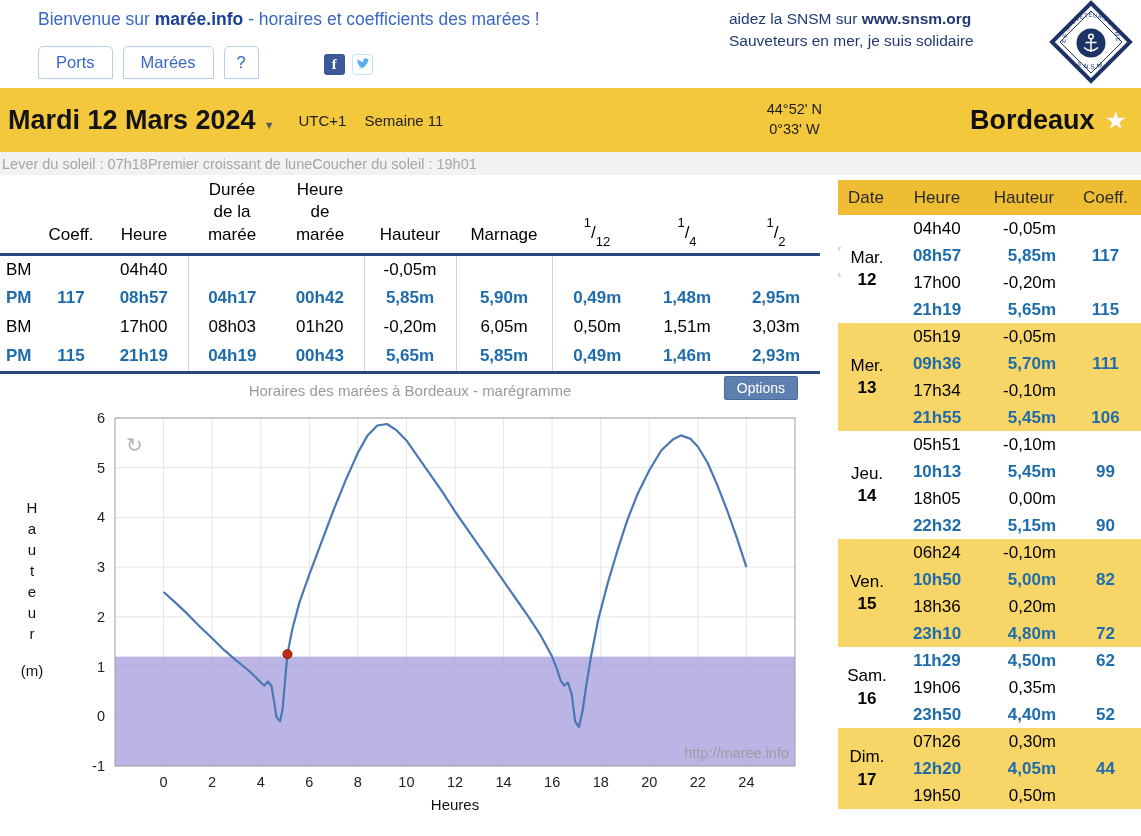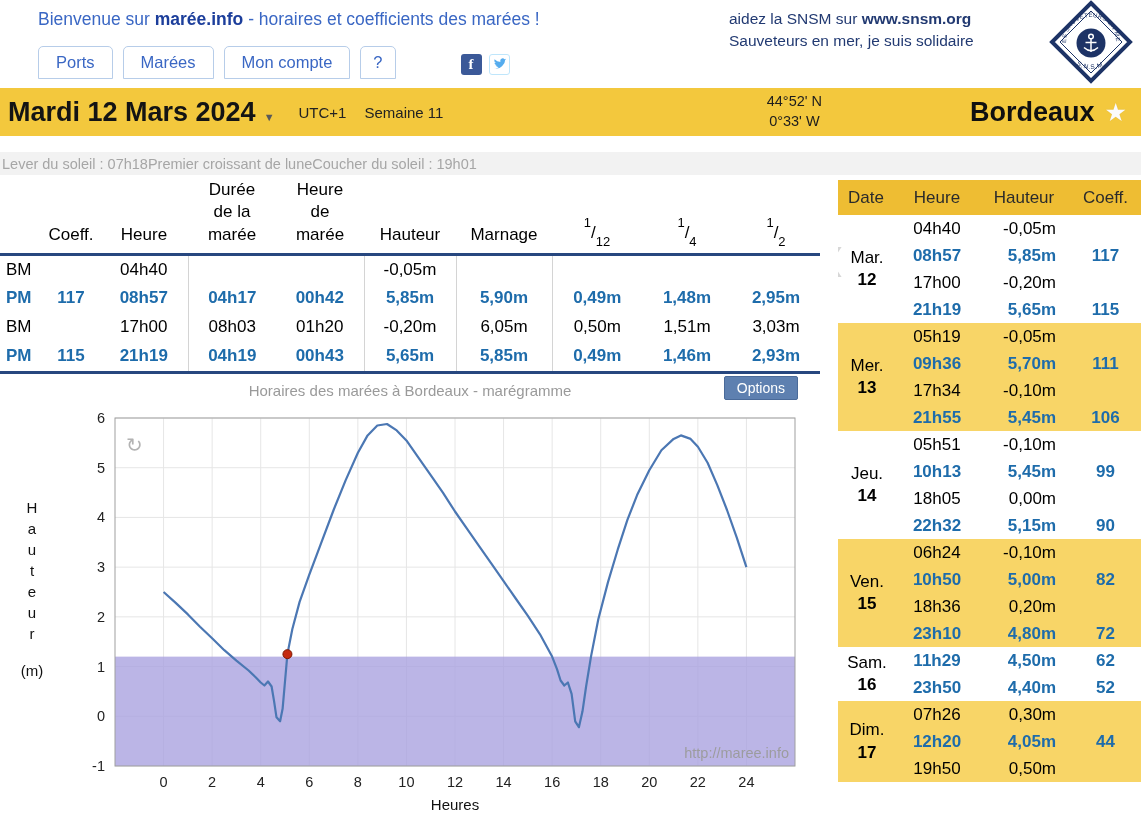--- a/index.html
+++ b/index.html
@@ -17,21 +17,21 @@
 
   
   .tabs { position:absolute; left:38px; top:46px; display:flex; gap:10px; align-items:flex-end; }
   .tab { display:inline-block; border:1px solid #b7cde9; border-radius:5px 5px 0 0; padding:6px 17px; color:#3a67c4; font-size:16.5px; background:#fff; cursor:pointer; }
   .tab.help { padding:6px 12px; }
   .social { display:flex; gap:7px; margin-left:55px; align-items:center; padding-bottom:4px; }
   .fb { display:block; width:21px; height:21px; background:#3b5998; color:#fff; font-weight:bold; font-family:"Liberation Serif", serif; text-align:center; line-height:21px; border-radius:3px; font-size:15px; cursor:pointer; }
   .tw { display:flex; width:21px; height:21px; border-radius:3px; background:#fff; border:1px solid #bfe6fb; align-items:center; justify-content:center; cursor:pointer; }
 
   
-  .banner { position:absolute; left:0; top:88px; width:1141px; height:48px; background:#f3c83d; display:flex; align-items:center; }
+  .banner { position:absolute; left:0; top:88px; width:1141px; height:64px; background:#f3c83d; display:flex; align-items:center; }
   .banner .date { font-size:27px; font-weight:bold; color:#141414; margin-left:8px; cursor:pointer; }
   .banner .caret { font-size:11px; color:#5a5a5a; margin:10px 0 0 8px; cursor:pointer; }
   .banner .utc { font-size:15px; color:#222; margin-left:24px; }
   .banner .week { font-size:15px; color:#222; margin-left:18px; }
   .banner .coords { margin-left:auto; text-align:center; font-size:14.5px; color:#1d1d1d; line-height:1.35; }
   .banner .port { font-size:27px; font-weight:bold; color:#101010; margin-left:148px; }
   .banner .star { color:#fbfbfb; font-size:25px; margin:0 14px 0 10px; cursor:pointer; text-shadow:0 0 1px #d8b12f; }
 
   
   .sun-strip { position:absolute; left:0; top:152px; width:1141px; height:23px; background:#f2f2f2; }
@@ -118,21 +118,20 @@
         <text font-size="6.5" fill="#1d3366" letter-spacing="0.6">
           <textPath href="#arcB" startOffset="50%" text-anchor="middle">S.N.S.M.</textPath>
         </text>
       </svg>
     </div>
   </header>
 
   <nav class="tabs">
     <a class="tab">Ports</a>
     <a class="tab">Marées</a>
-    <a class="tab">Mon compte</a>
     <a class="tab help">?</a>
     <span class="social">
       <span class="fb">f</span>
       <span class="tw">
         <svg width="15" height="15" viewBox="0 0 18 18">
           <path d="M2 13 Q8 15 12 11 Q16 7 15.8 3.5 L17 2.2 L15 2.8 Q13.8 1.2 11.9 1.8 Q10 2.4 9.9 4.4 Q9.8 5.3 10.3 6 Q6 5.7 3 2.7 Q1.8 5.2 4.5 7.2 L2.8 6.8 Q3.2 9.2 6 9.9 L4.2 10 Q5.2 12.1 8 12.3 Q5.5 14 2 13 Z" fill="#55acee"></path>
         </svg>
       </span>
     </span>
   </nav>
@@ -432,20 +431,25 @@
           <div class="day-label">
             <div>Sam.</div>
             <div class="day-num">16</div>
           </div>
           <div>
             <div class="srow pm">
               <span class="sh">11h29</span>
               <span class="sv">4,50m</span>
               <span class="sc">62</span>
             </div>
+            <div class="srow">
+              <span class="sh">19h06</span>
+              <span class="sv">0,35m</span>
+              <span class="sc"></span>
+            </div>
             <div class="srow pm">
               <span class="sh">23h50</span>
               <span class="sv">4,40m</span>
               <span class="sc">52</span>
             </div>
           </div>
         </div>
         <div class="day-block hl">
           <div class="day-label">
             <div>Dim.</div>

